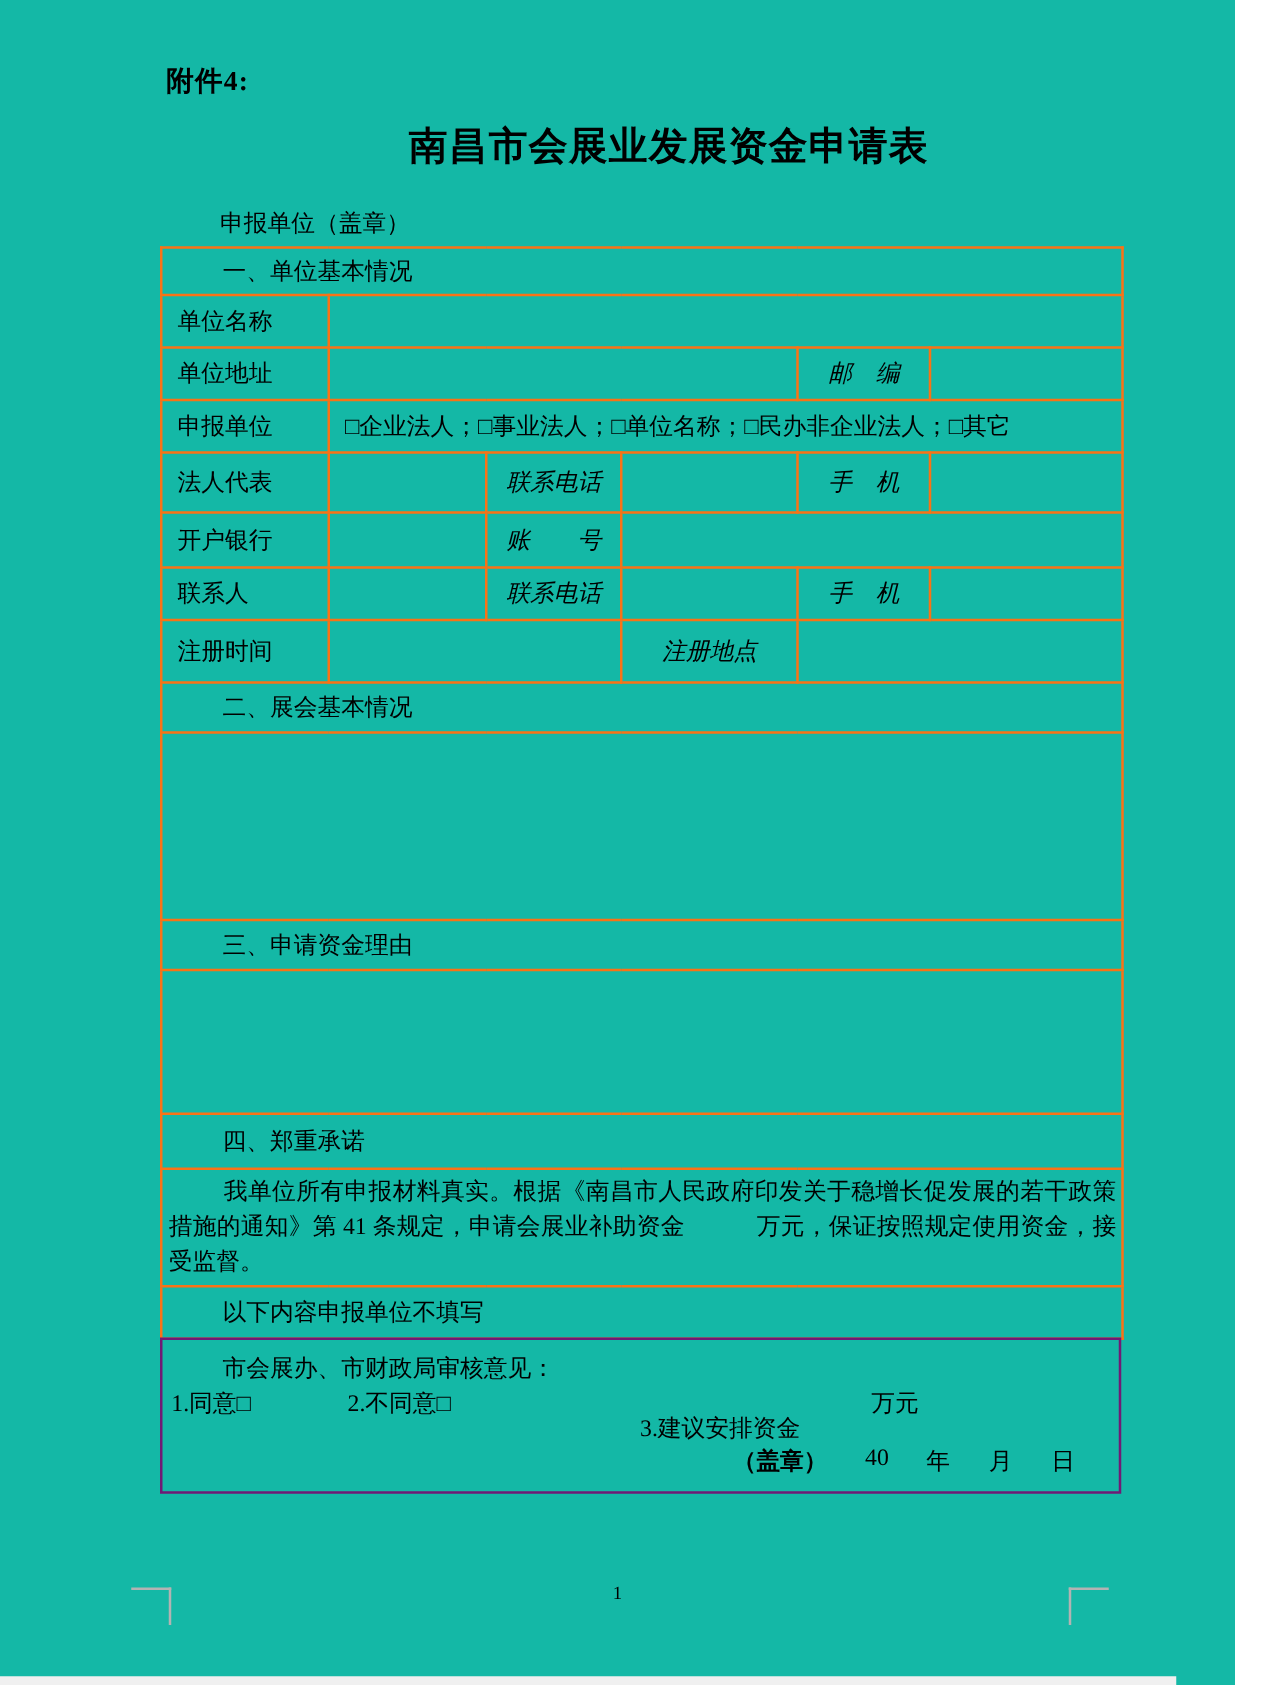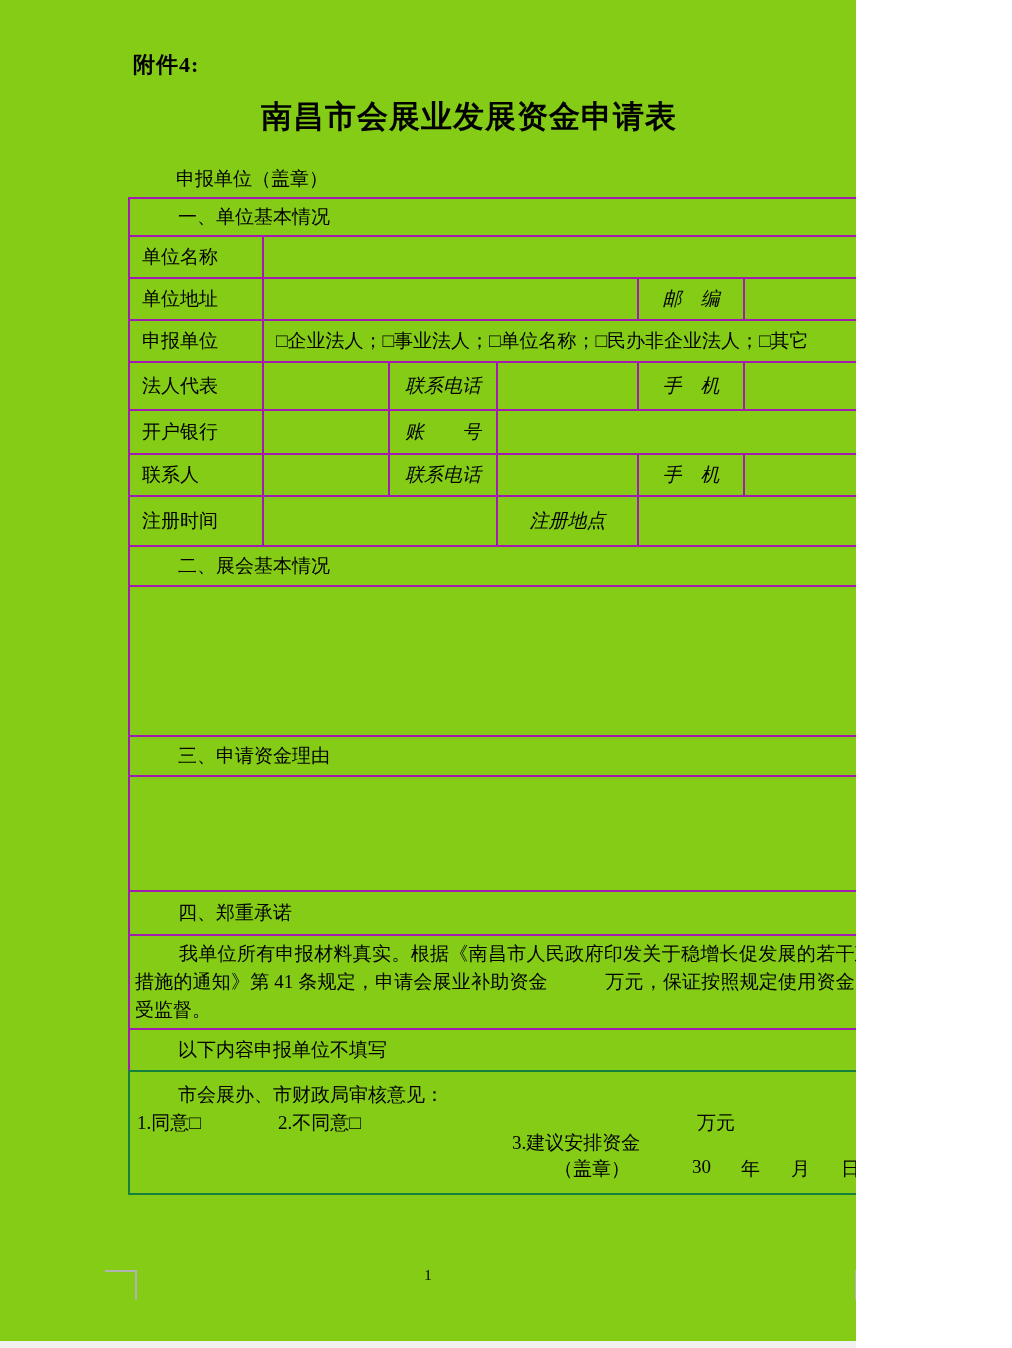--- a/index.html
+++ b/index.html
@@ -1,22 +1,22 @@
 <!DOCTYPE html>
 <html><head>
 <meta charset="utf-8">
 <style>
   * { box-sizing: border-box; margin: 0; padding: 0; }
   html, body { background: #ffffff; }
   body { font-family: "Liberation Serif", "DejaVu Serif", serif; color: #000; }
   .page {
     position: relative;
-    width: 856px;
+    width: 988px;
     height: 1348px;
-    background: #84cc16;
+    background: #14b8a6;
     overflow: hidden;
   }
   .attachment {
     position: absolute;
     left: 133px; top: 50px;
     font-size: 22px;
     font-weight: bold;
     letter-spacing: 1px;
   }
   .doc-title {
@@ -36,50 +36,50 @@
   }
   table.form {
     position: absolute;
     left: 128px; top: 197px;
     width: 769px;
     border-collapse: collapse;
     table-layout: fixed;
     font-size: 19px;
   }
   table.form td {
-    border: 2px solid #a21caf;
+    border: 2px solid #f97316;
     vertical-align: middle;
     overflow: hidden;
   }
   td.sec { padding-left: 48px; }
   td.lbl { padding-left: 12px; }
   td.lblc { text-align: center; font-style: italic; }
   td.opts { padding-left: 12px; letter-spacing: 0px; }
   td.commit {
     padding: 4px 4px 4px 5px;
     line-height: 28px;
     text-align: justify;
     vertical-align: top;
     margin-left: 48px;
   }
   td.commit .indent { text-indent: 44px; display: block; }
   .review-box {
     position: absolute;
     left: 128px; top: 1070px;
     width: 769px; height: 125px;
-    border: 2px solid #15803d;
+    border: 2px solid #701a75;
     font-size: 19px;
     text-align: right;
   }
   .rv-title { position: absolute; left: 48px; top: 10px; }
   .rv-opt1 { position: absolute; left: 7px;  top: 38px; }
   .rv-opt2 { position: absolute; left: 148px; top: 38px; }
   .rv-opt3 { position: absolute; left: 382px; top: 38px; margin-top: 20px; }
   .rv-opt3-suffix { position: absolute; left: 567px; top: 38px; }
-  .rv-stamp  { position: absolute; left: 424px; top: 84px; }
+  .rv-stamp  { position: absolute; left: 456px; top: 84px; font-weight: bold; }
   .rv-yearnum{ position: absolute; left: 562px; top: 84px; }
   .rv-year   { position: absolute; left: 611px; top: 84px; }
   .rv-month  { position: absolute; left: 661px; top: 84px; }
   .rv-day    { position: absolute; left: 711px; top: 84px; }
   .page-number {
     position: absolute;
     left: 0; right: 0; top: 1267px;
     text-align: center;
     font-size: 15px;
     font-family: "Liberation Serif", "DejaVu Serif", serif;
@@ -197,21 +197,21 @@
   </tbody>
     </table>
 
   <div class="review-box">
     <div class="rv-title">市会展办、市财政局审核意见：</div>
     <div class="rv-opt1">1.同意□</div>
     <div class="rv-opt2">2.不同意□</div>
     <div class="rv-opt3">3.建议安排资金</div>
     <div class="rv-opt3-suffix">万元</div>
     <div class="rv-stamp">（盖章）</div>
-    <div class="rv-yearnum">30</div>
+    <div class="rv-yearnum">40</div>
     <div class="rv-year">年</div>
     <div class="rv-month">月</div>
     <div class="rv-day">日</div>
   </div>
 
   <div class="page-number">1</div>
 
   <div class="crop-left"></div>
   <div class="crop-right"></div>
   <div class="bottom-strip"></div>

